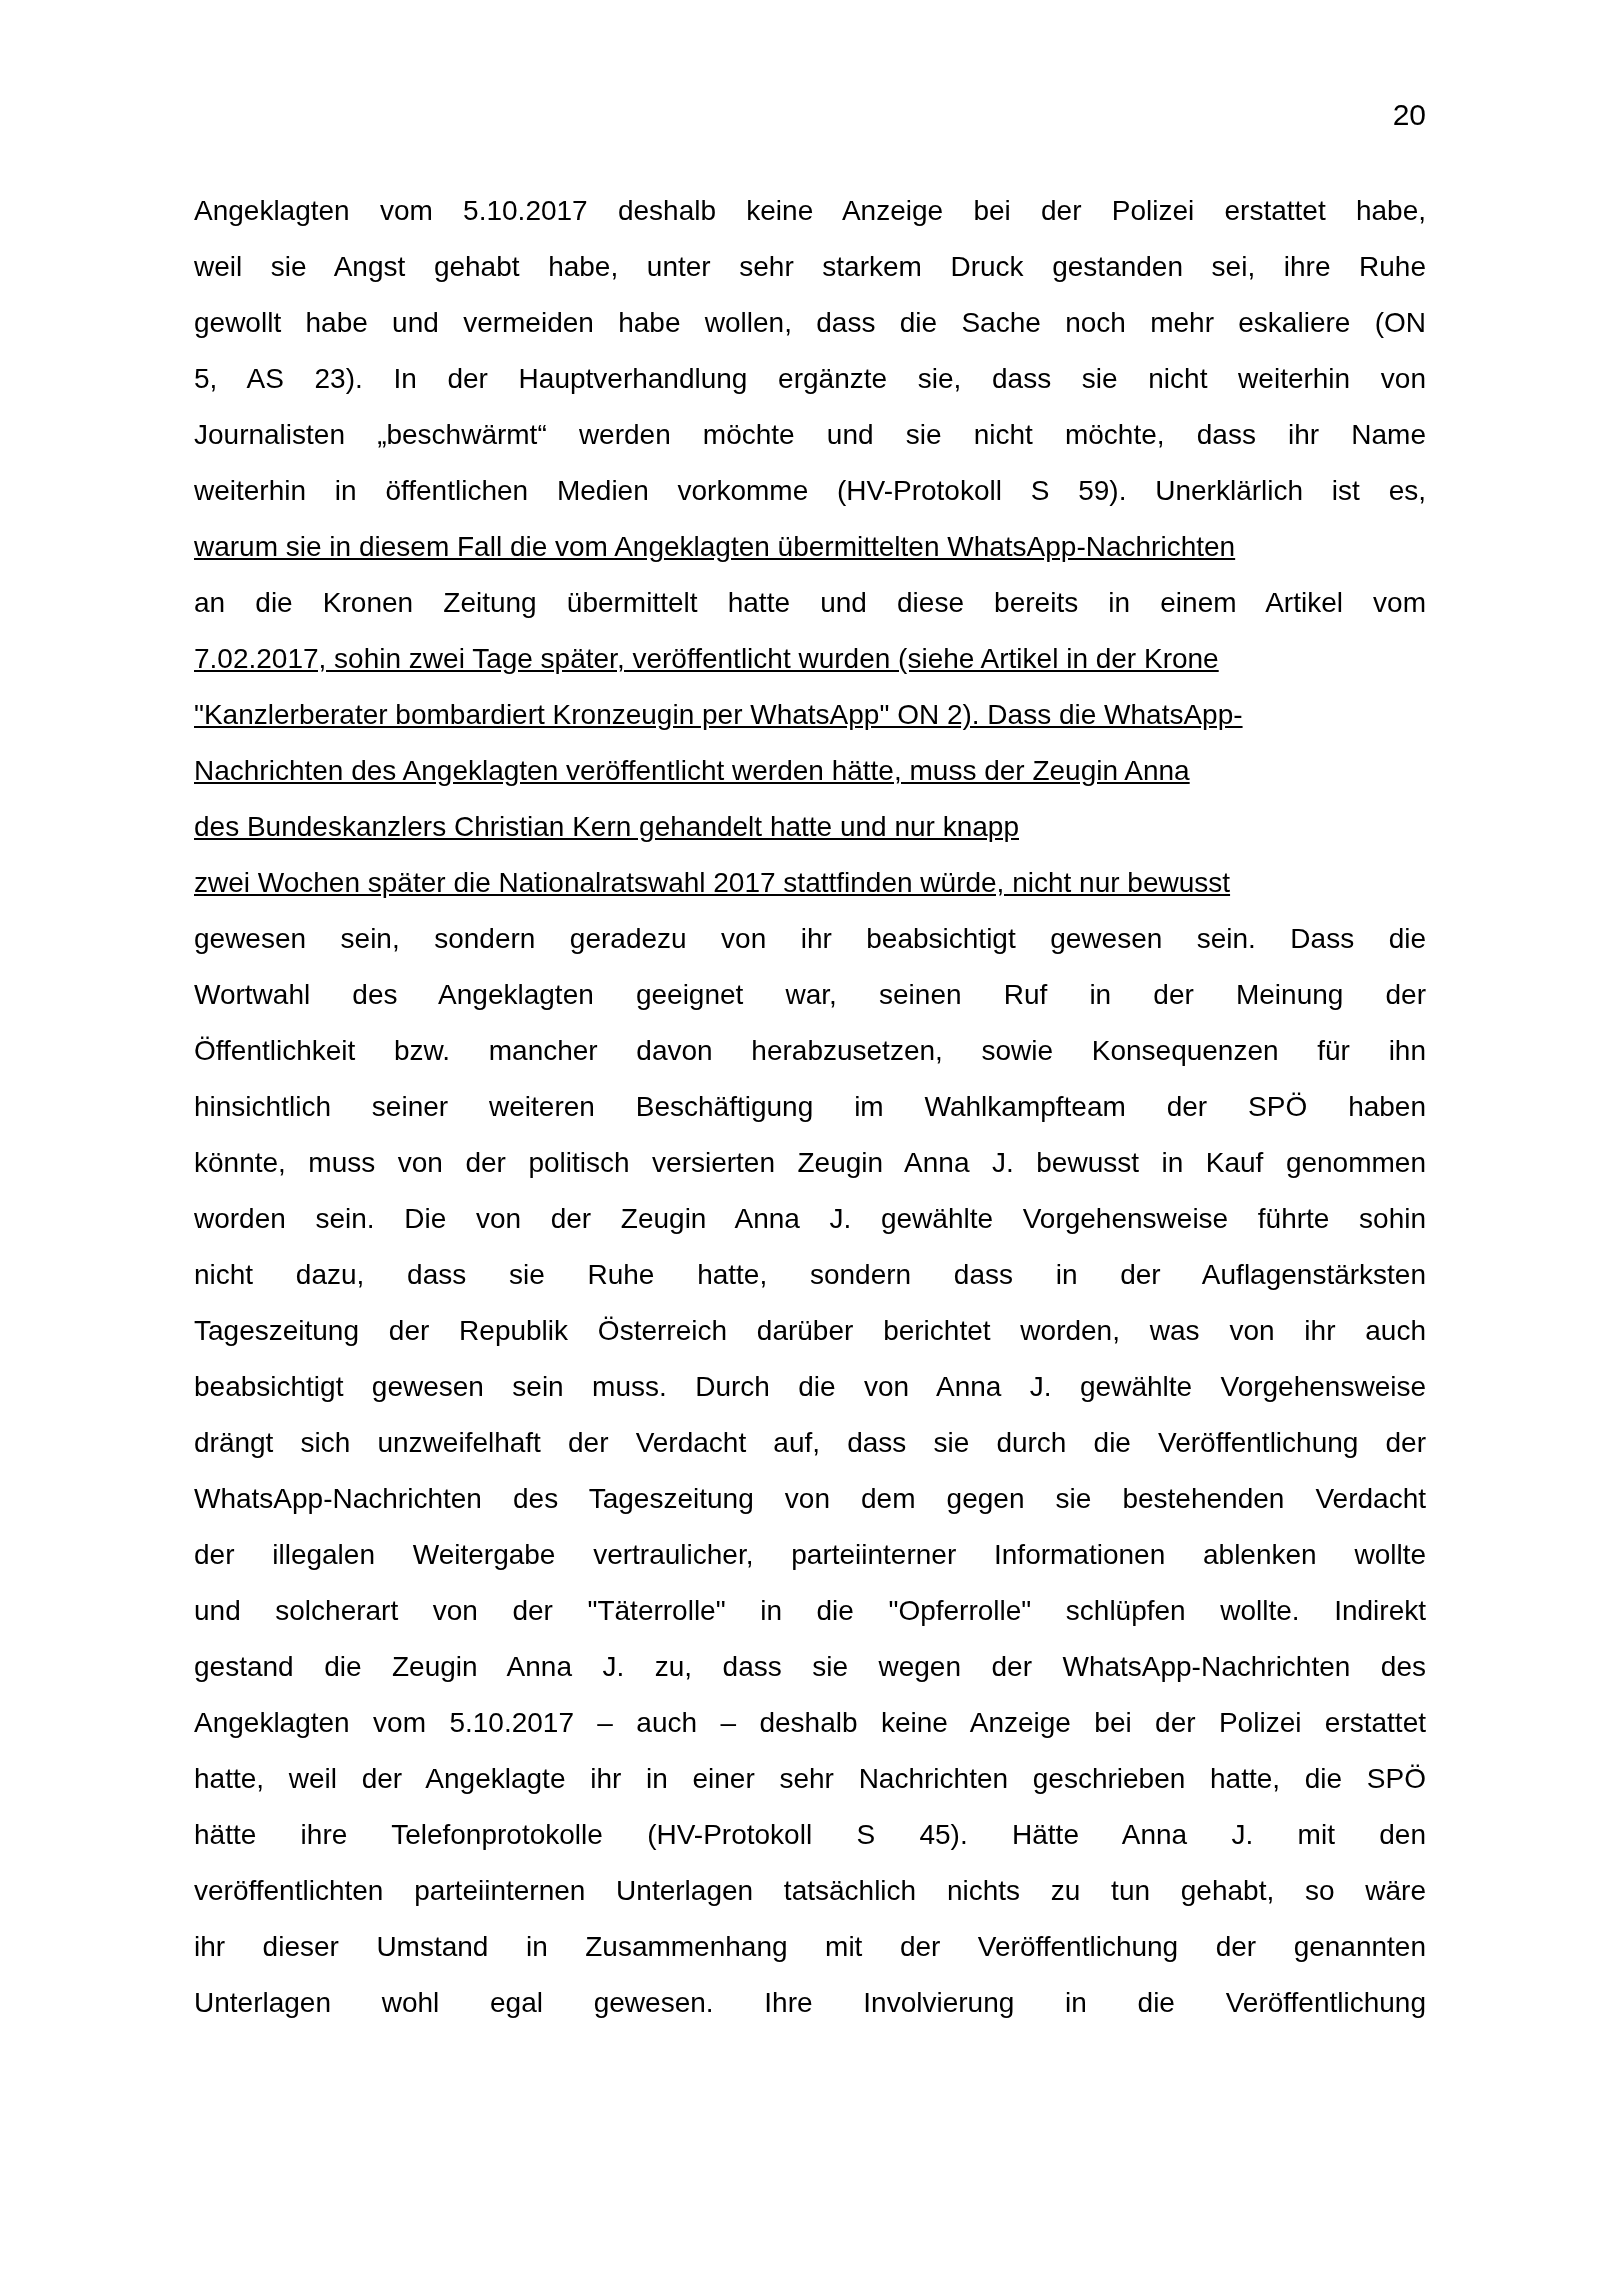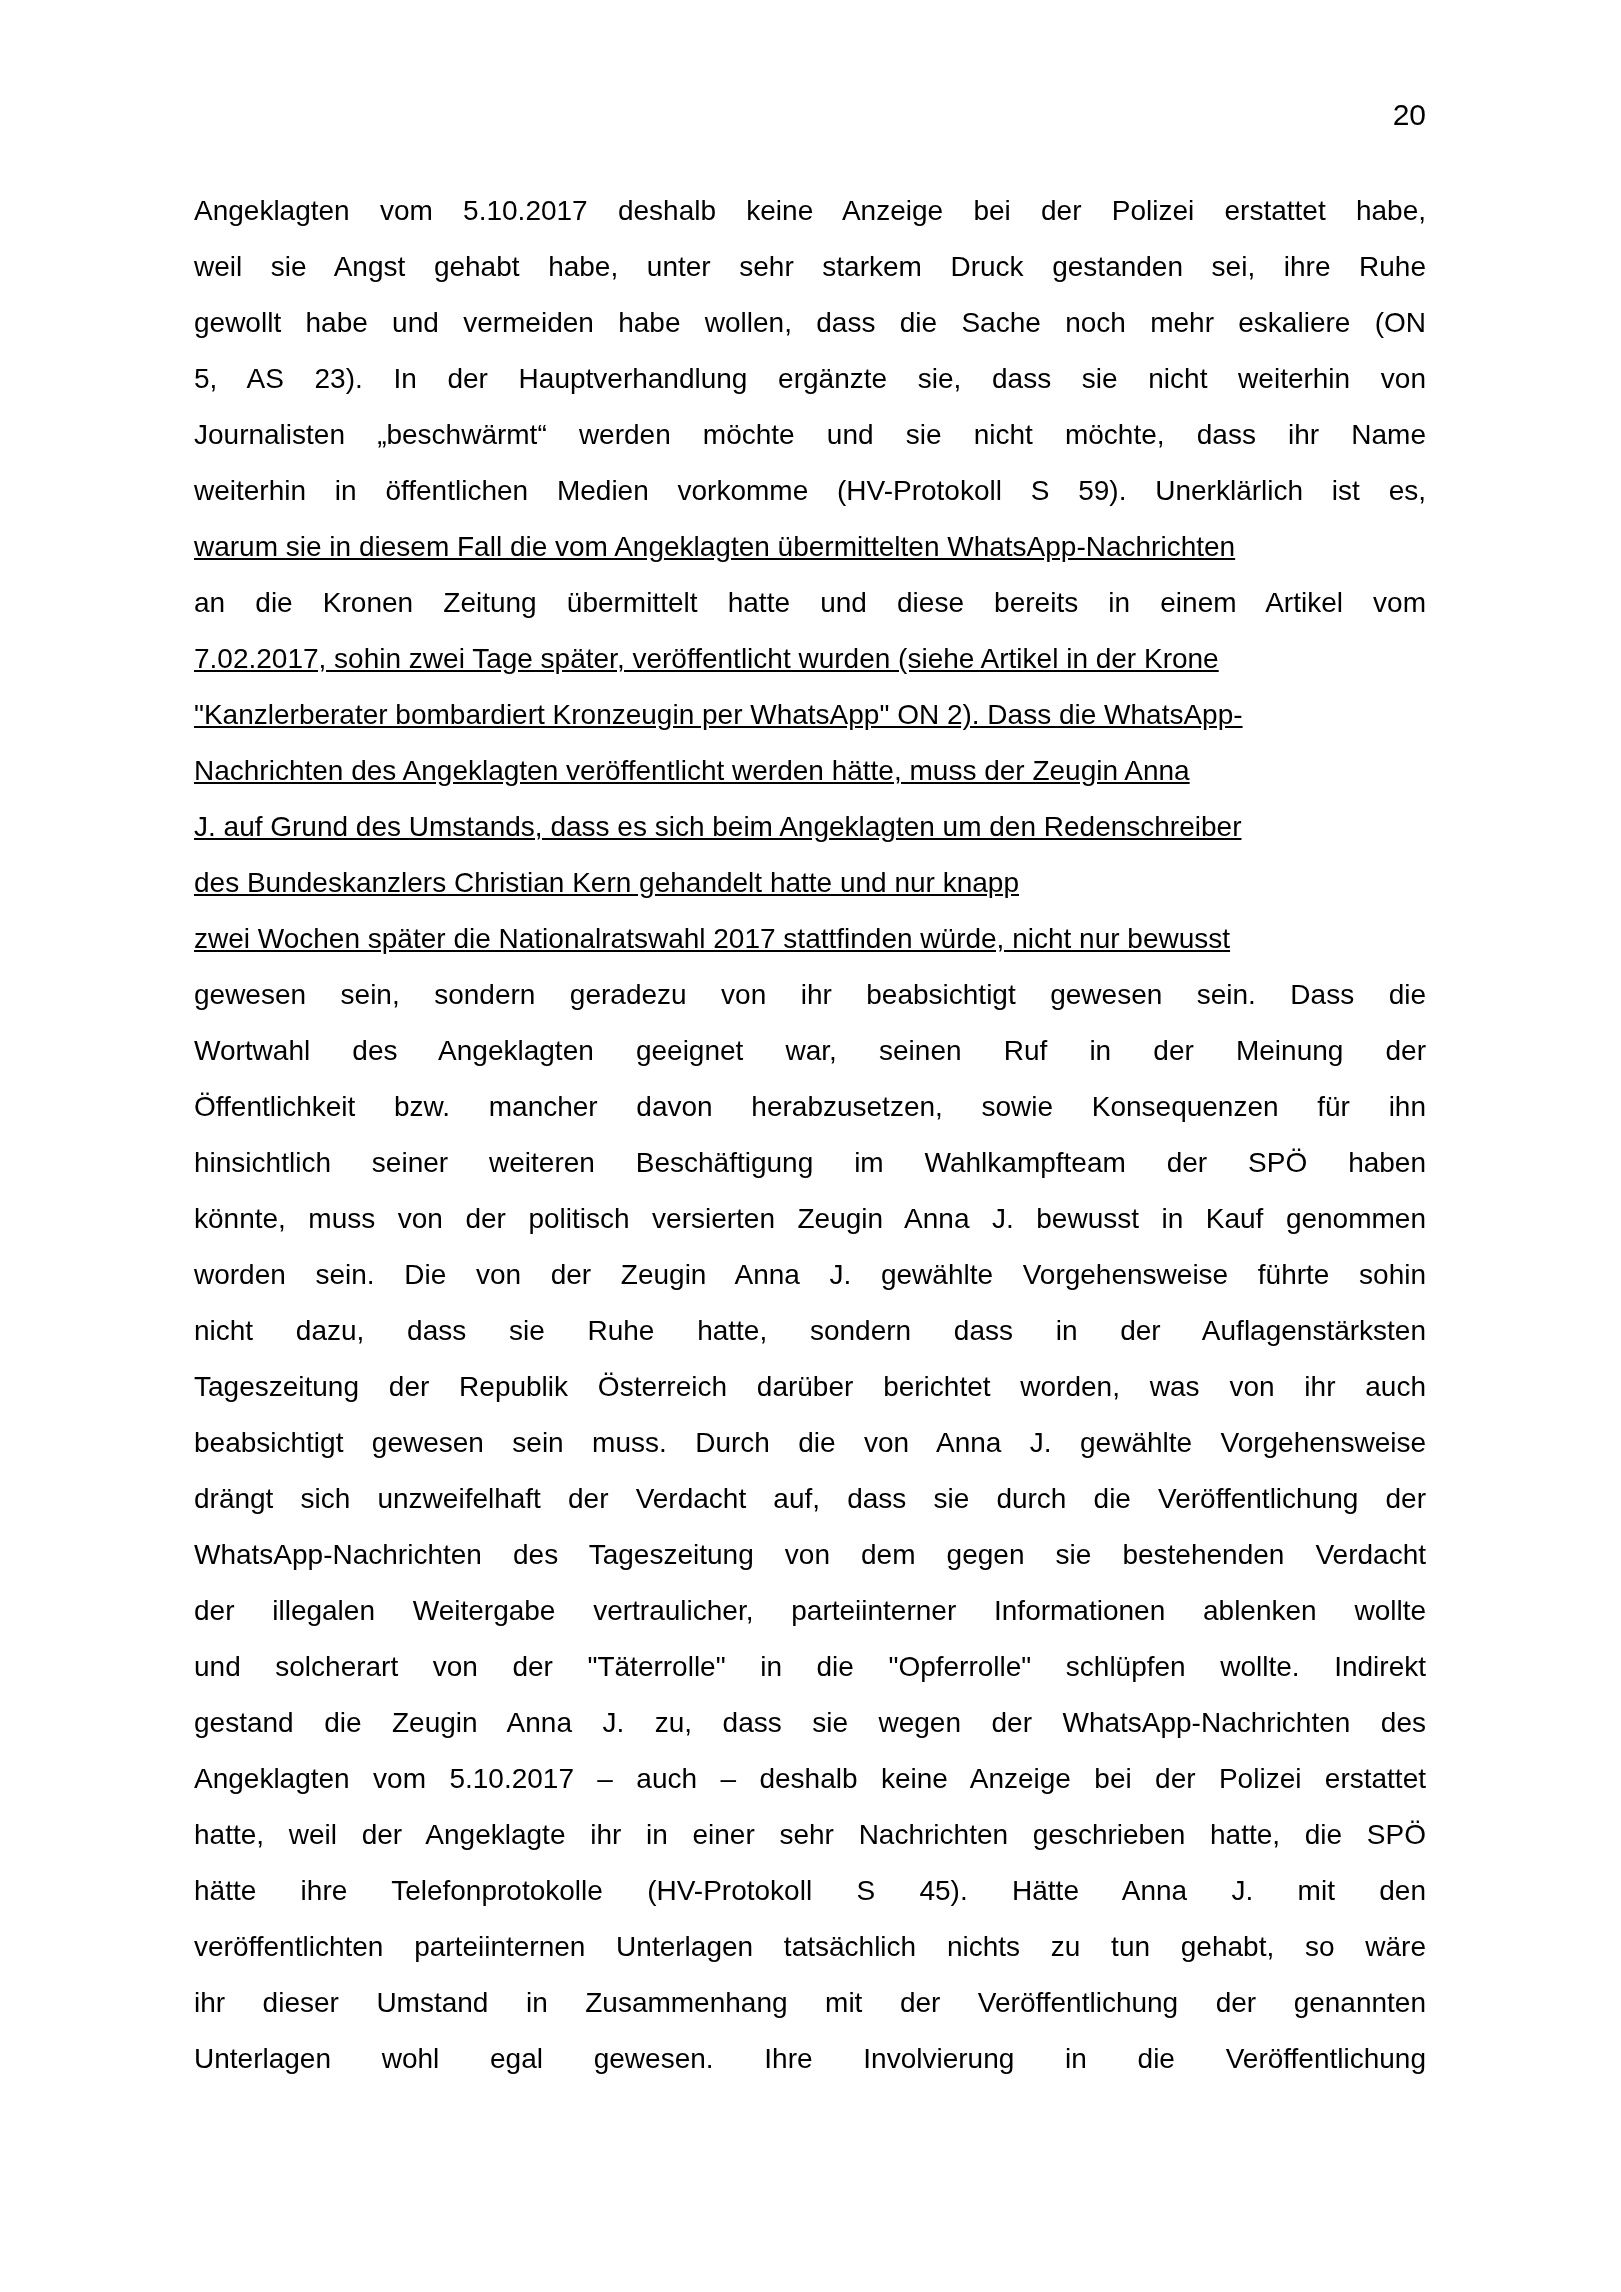--- a/index.html
+++ b/index.html
@@ -55,21 +55,20 @@
     <div class="line justify">weil sie Angst gehabt habe, unter sehr starkem Druck gestanden sei, ihre Ruhe</div>
     <div class="line justify">gewollt habe und vermeiden habe wollen, dass die Sache noch mehr eskaliere (ON</div>
     <div class="line justify">5, AS 23). In der Hauptverhandlung ergänzte sie, dass sie nicht weiterhin von</div>
     <div class="line justify">Journalisten „beschwärmt“ werden möchte und sie nicht möchte, dass ihr Name</div>
     <div class="line justify">weiterhin in öffentlichen Medien vorkomme (HV-Protokoll S 59). Unerklärlich ist es,</div>
     <div class="line left">warum sie in diesem Fall die vom Angeklagten übermittelten WhatsApp-Nachrichten</div>
     <div class="line justify">an die Kronen Zeitung übermittelt hatte und diese bereits in einem Artikel vom</div>
     <div class="line left">7.02.2017, sohin zwei Tage später, veröffentlicht wurden (siehe Artikel in der Krone</div>
     <div class="line left">"Kanzlerberater bombardiert Kronzeugin per WhatsApp" ON 2). Dass die WhatsApp-</div>
     <div class="line left">Nachrichten des Angeklagten veröffentlicht werden hätte, muss der Zeugin Anna</div>
-    <div class="line left">J. auf Grund des Umstands, dass es sich beim Angeklagten um den Redenschreiber</div>
     <div class="line left">des Bundeskanzlers Christian Kern gehandelt hatte und nur knapp</div>
     <div class="line left">zwei Wochen später die Nationalratswahl 2017 stattfinden würde, nicht nur bewusst</div>
     <div class="line justify">gewesen sein, sondern geradezu von ihr beabsichtigt gewesen sein. Dass die</div>
     <div class="line justify">Wortwahl des Angeklagten geeignet war, seinen Ruf in der Meinung der</div>
     <div class="line justify">Öffentlichkeit bzw. mancher davon herabzusetzen, sowie Konsequenzen für ihn</div>
     <div class="line justify">hinsichtlich seiner weiteren Beschäftigung im Wahlkampfteam der SPÖ haben</div>
     <div class="line justify">könnte, muss von der politisch versierten Zeugin Anna J. bewusst in Kauf genommen</div>
     <div class="line justify">worden sein. Die von der Zeugin Anna J. gewählte Vorgehensweise führte sohin</div>
     <div class="line justify">nicht dazu, dass sie Ruhe hatte, sondern dass in der Auflagenstärksten</div>
     <div class="line justify">Tageszeitung der Republik Österreich darüber berichtet worden, was von ihr auch</div>

